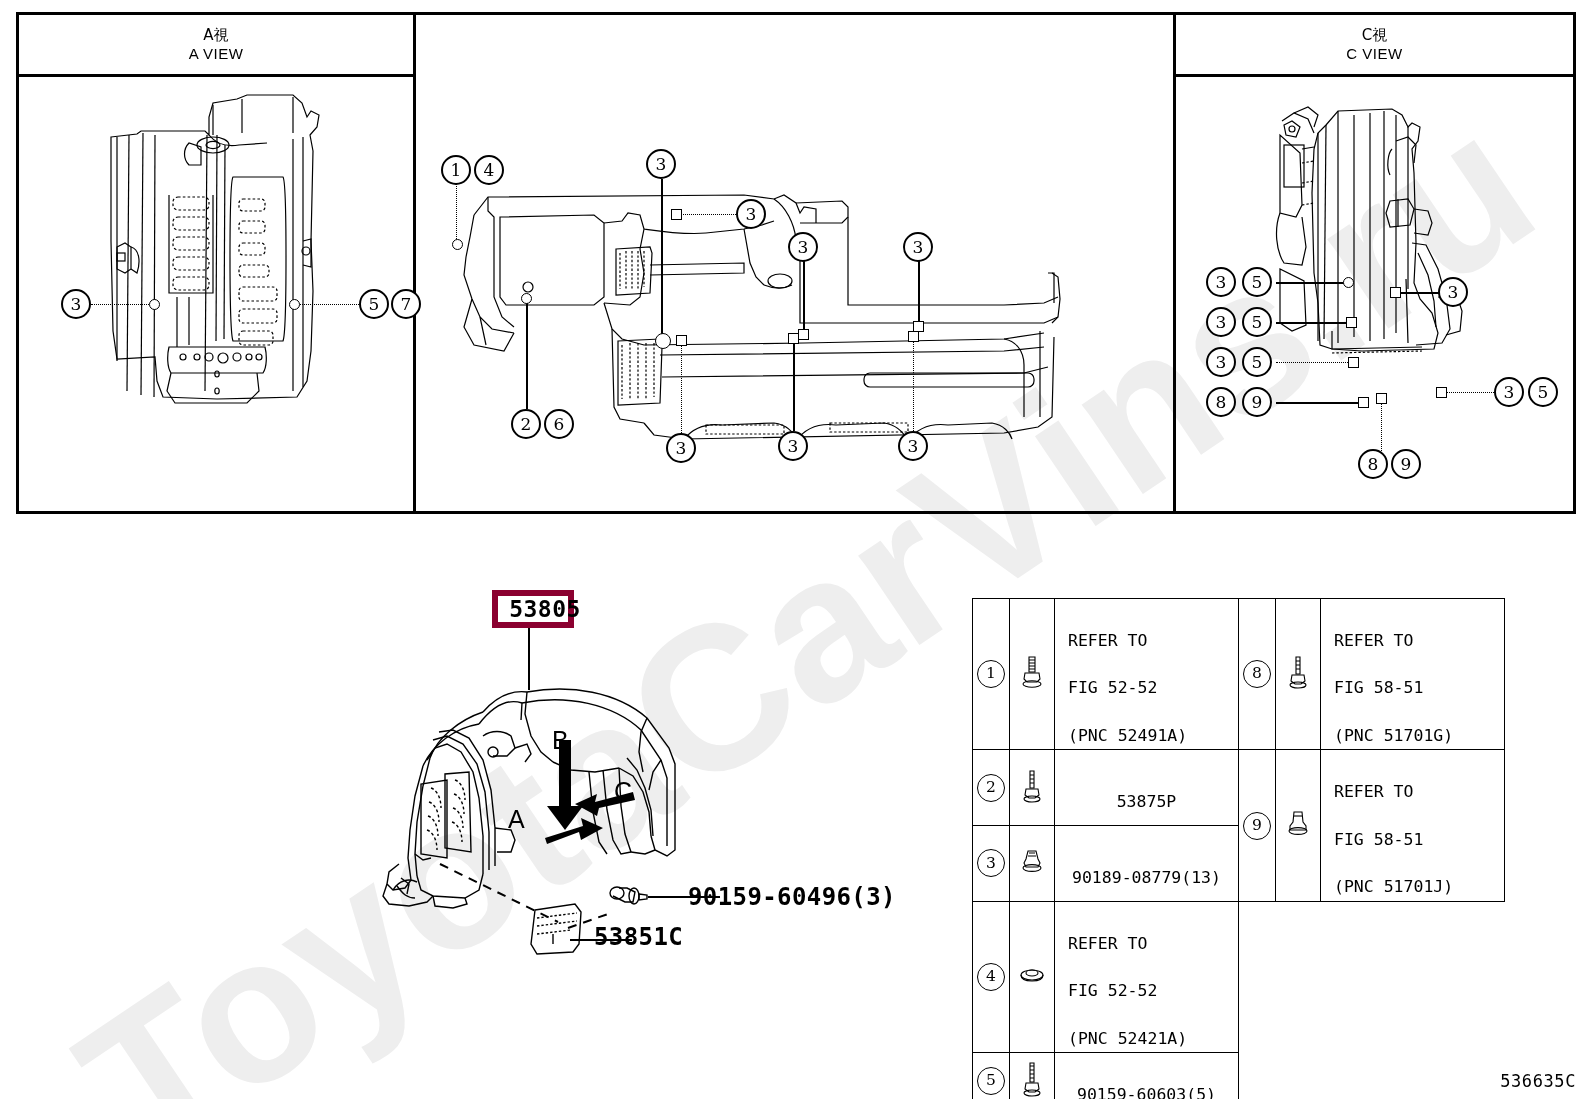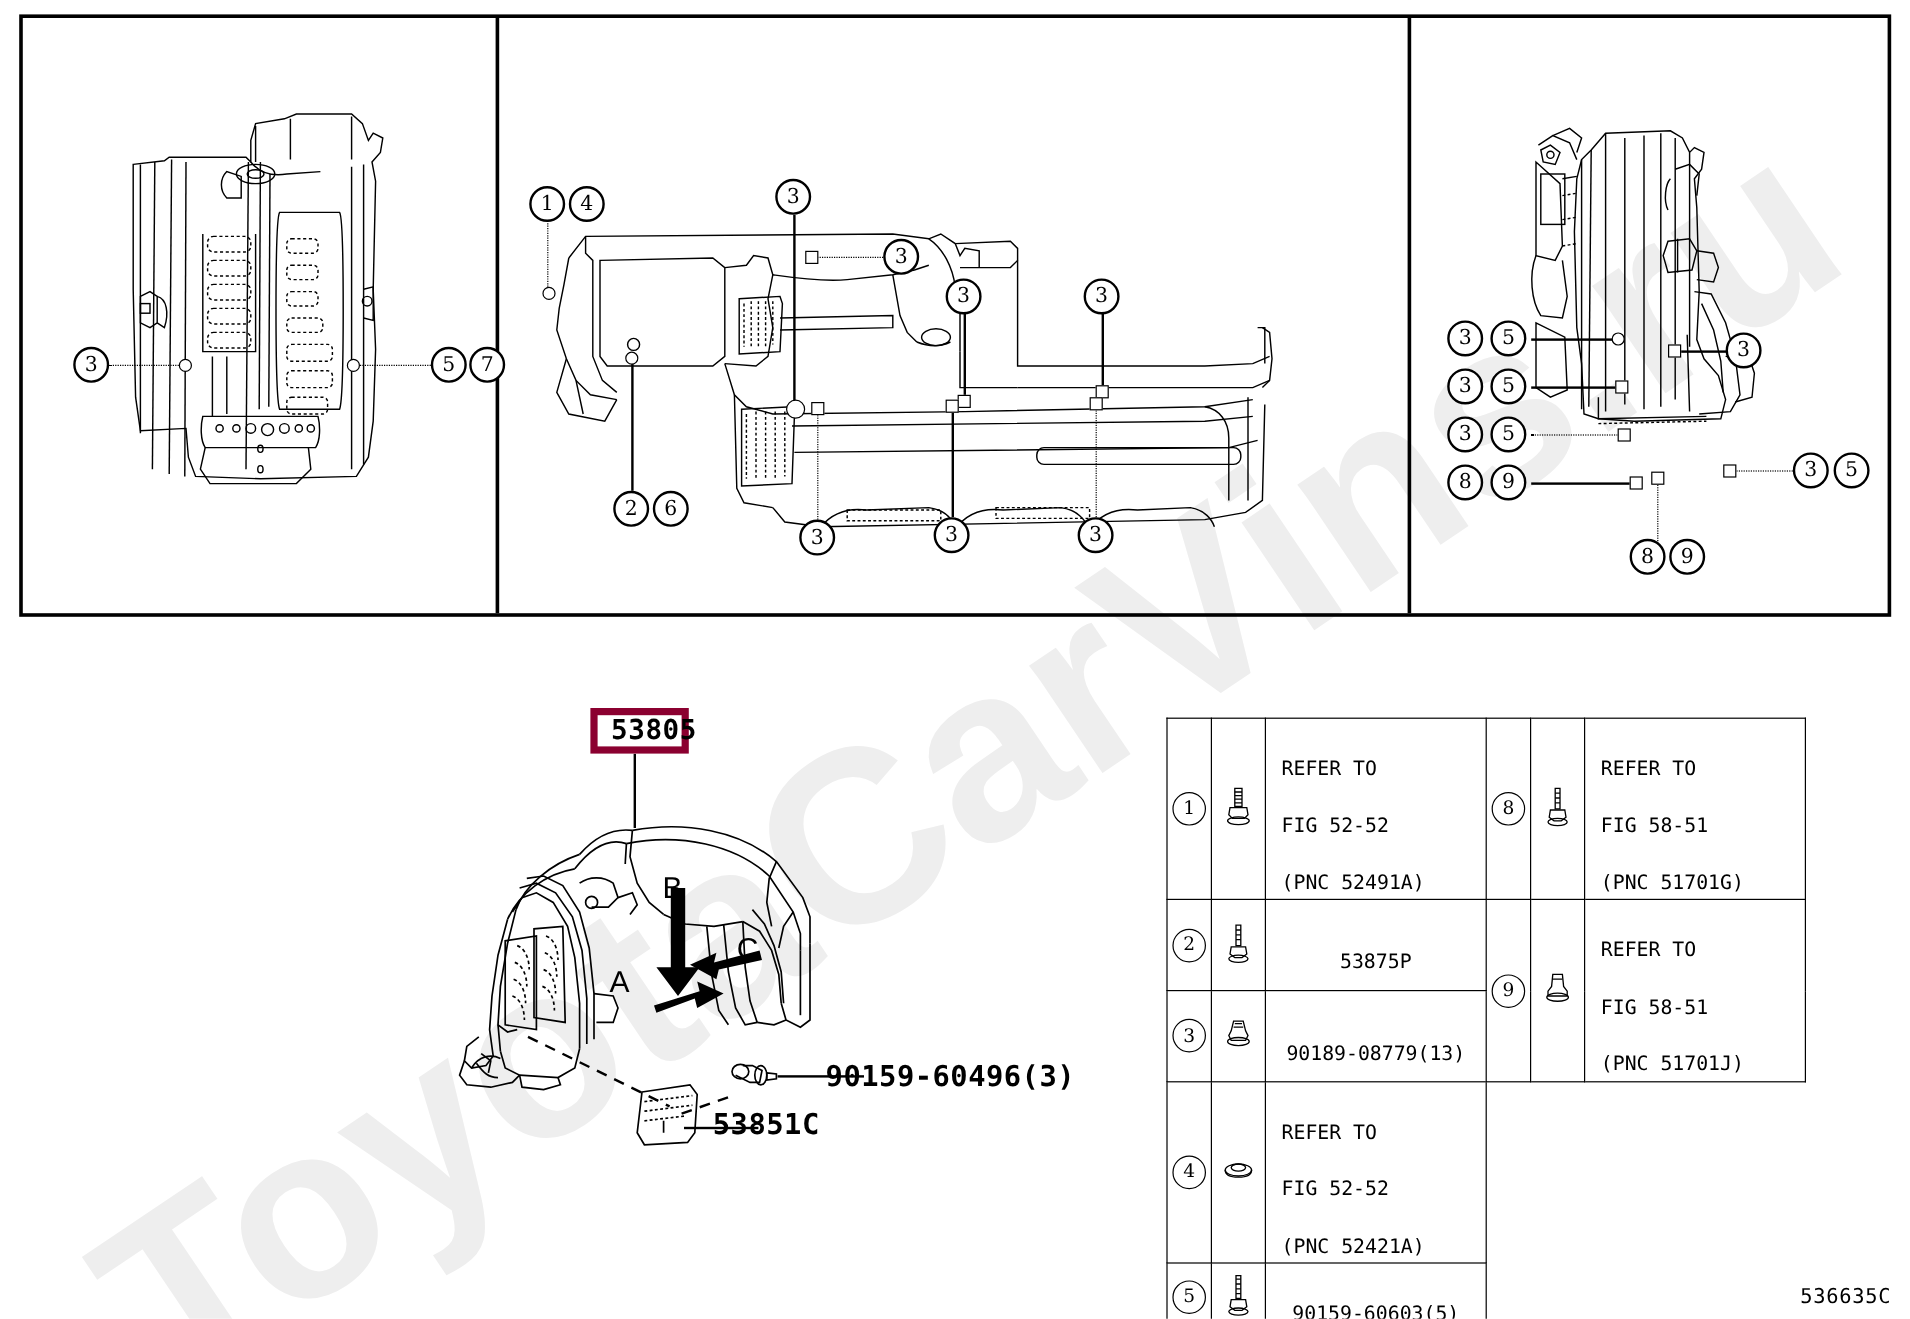--- a/index.html
+++ b/index.html
@@ -113,20 +113,24 @@
 </head>
 <body>
 
 <div id="watermark">
   <div class="wm-text" id="wm1">ToyotaCarVins.ru</div>
 </div>
 
 <div id="views">
 
   <div class="view-col" id="col-a">
+    <div class="view-head">
+      <div class="jp">A視</div>
+      <div class="en">A VIEW</div>
+    </div>
     <div class="view-body">
 
       <div class="art" style="left:78px;top:14px;">
         <svg width="240" height="320" viewBox="0 0 240 320">
           <g fill="none" stroke="#000" stroke-width="1.2">
             <path d="M14 46 L40 43 L44 40 L108 40 L112 44 L112 26 L116 12 L140 8 L150 4 L196 4 L205 12 L210 26 L214 20 L222 24 L220 36 L213 44 L216 60 L214 150 L216 200 L214 260 L210 290 L200 306 L120 308 L66 306 L60 290 L58 266 L20 268 L16 240 L14 150 Z"></path>
             <path d="M20 46 L20 270"></path>
             <path d="M32 44 L30 300"></path>
             <path d="M46 42 L44 304"></path>
             <path d="M58 44 L57 306"></path>
@@ -301,20 +305,24 @@
       <div class="cb" style="left:362px;top:354px;">
           <span>3</span>
         </div>
       <div class="cb" style="left:482px;top:354px;">
           <span>3</span>
         </div>
     </div>
   </div>
 
   <div class="view-col" id="col-c">
+    <div class="view-head">
+      <div class="jp">C視</div>
+      <div class="en">C VIEW</div>
+    </div>
     <div class="view-body">
 
       <div class="art" style="left:86px;top:16px;">
         <svg width="240" height="300" viewBox="0 0 240 300">
           <g fill="none" stroke="#000" stroke-width="1.2">
             <path d="M64 32 L76 18 L130 16 L140 22 L146 34 L150 30 L158 34 L156 48 L150 56 L152 80 L154 150 L152 190 L158 206 L170 220 L176 240 L172 256 L100 258 L70 256 L58 252 L56 210 L52 180 L50 100 L52 56 L56 40 Z"></path>
             <path d="M76 18 L76 250"></path>
             <path d="M92 22 L92 244"></path>
             <path d="M108 20 L108 248"></path>
             <path d="M122 18 L122 246"></path>

